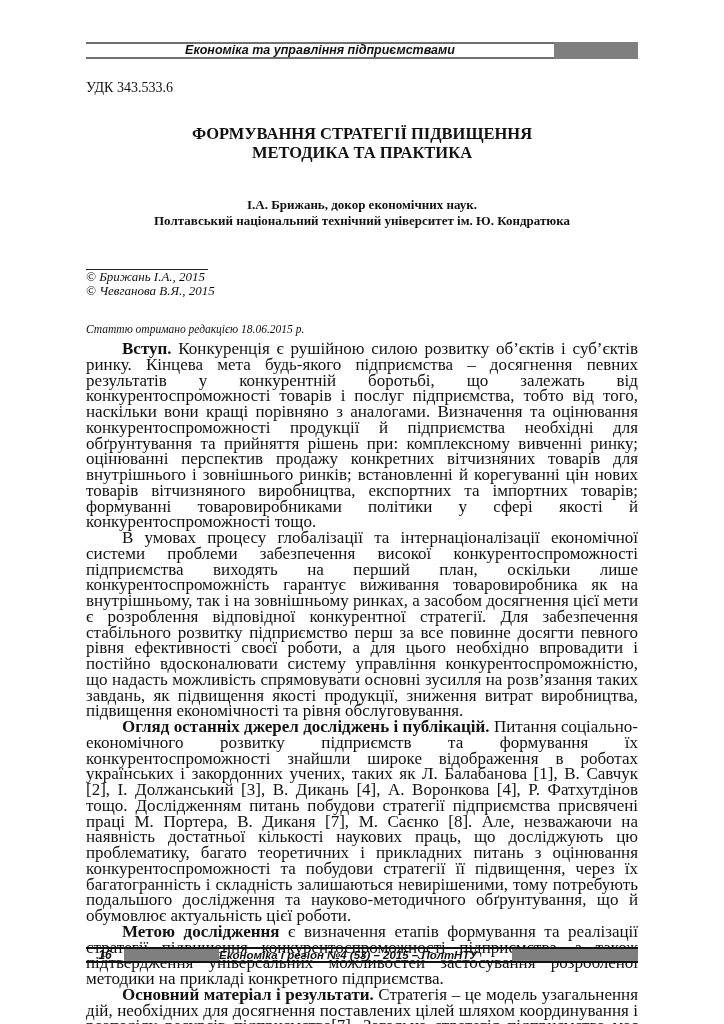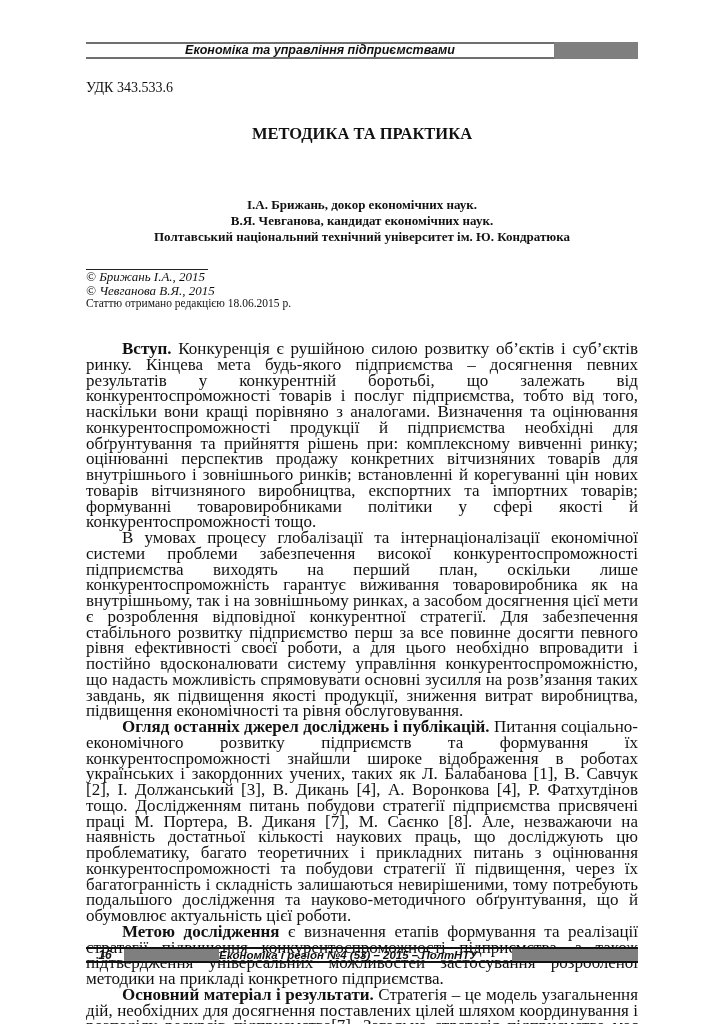--- a/index.html
+++ b/index.html
@@ -10,21 +10,21 @@
   .hdr-text { position: absolute; left: 0; top: -1px; width: 468px; text-align: center;
          font-family: "Liberation Sans", sans-serif; font-weight: bold; font-style: italic; font-size: 12.5px; line-height: 15px; color: #111; }
   .hdr-gray { position: absolute; left: 468px; top: -2px; width: 84px; height: 17px; background: #7f7f7f; }
   .udk { position: absolute; left: 86px; top: 80px; font-size: 14px; }
   .title { position: absolute; left: 86px; top: 124px; width: 552px; text-align: center;
            font-weight: bold; font-size: 16.5px; line-height: 19px; }
   .authors { position: absolute; left: 86px; top: 197px; width: 552px; text-align: center;
            font-weight: bold; font-size: 13px; line-height: 16px; }
   .rule { position: absolute; left: 86px; top: 269px; width: 122px; border-top: 1px solid #222; }
   .copy { position: absolute; left: 86px; top: 270px; font-style: italic; font-size: 13px; line-height: 14px; }
-  .received { position: absolute; left: 86px; top: 297px; font-size: 11.5px; }
+  .received { position: absolute; left: 86px; top: 323px; font-style: italic; font-size: 11.5px; }
   .body { position: absolute; left: 86px; top: 341px; width: 552px; font-size: 17px; line-height: 15.75px; }
   .body p { margin: 0; text-align: justify; text-indent: 36px; }
   .body b { font-weight: bold; }
   .ftr { position: absolute; left: 86px; top: 947px; width: 552px; height: 16px;
          border-top: 2px solid #111; border-bottom: 2px solid #111; box-sizing: border-box; }
   .ftr-num { position: absolute; left: 0; top: -1px; width: 38px; text-align: center;
          font-family: "Liberation Sans", sans-serif; font-weight: bold; font-style: italic; font-size: 12px; line-height: 14px; }
   .ftr-gray1 { position: absolute; left: 38px; top: 0; width: 95px; height: 12px; background: #7f7f7f; }
   .ftr-text { position: absolute; left: 133px; top: -1px; width: 293px; text-align: left;
          font-family: "Liberation Sans", sans-serif; font-weight: bold; font-style: italic; font-size: 11.5px; line-height: 14px; }
@@ -34,26 +34,26 @@
 <body>
 
 <div class="hdr">
   <div class="hdr-text">Економіка та управління підприємствами</div>
   <div class="hdr-gray"></div>
 </div>
 
 <div class="udk">УДК 343.533.6</div>
 
 <div class="title">
+  <div>ФОРМУВАННЯ СТРАТЕГІЇ ПІДВИЩЕННЯ</div>
   <div>МЕТОДИКА ТА ПРАКТИКА</div>
 </div>
 
 <div class="authors">
   <div>І.А. Брижань, докор економічних наук.</div>
-  <div>В.Я. Чевганова, кандидат економічних наук.</div>
   <div>Полтавський національний технічний університет ім. Ю. Кондратюка</div>
 </div>
 
 <div class="rule"></div>
 <div class="copy">
   <div>© Брижань І.А., 2015</div>
   <div>© Чевганова В.Я., 2015</div>
 </div>
 
 <div class="received">Статтю отримано редакцією  18.06.2015 р.</div>

